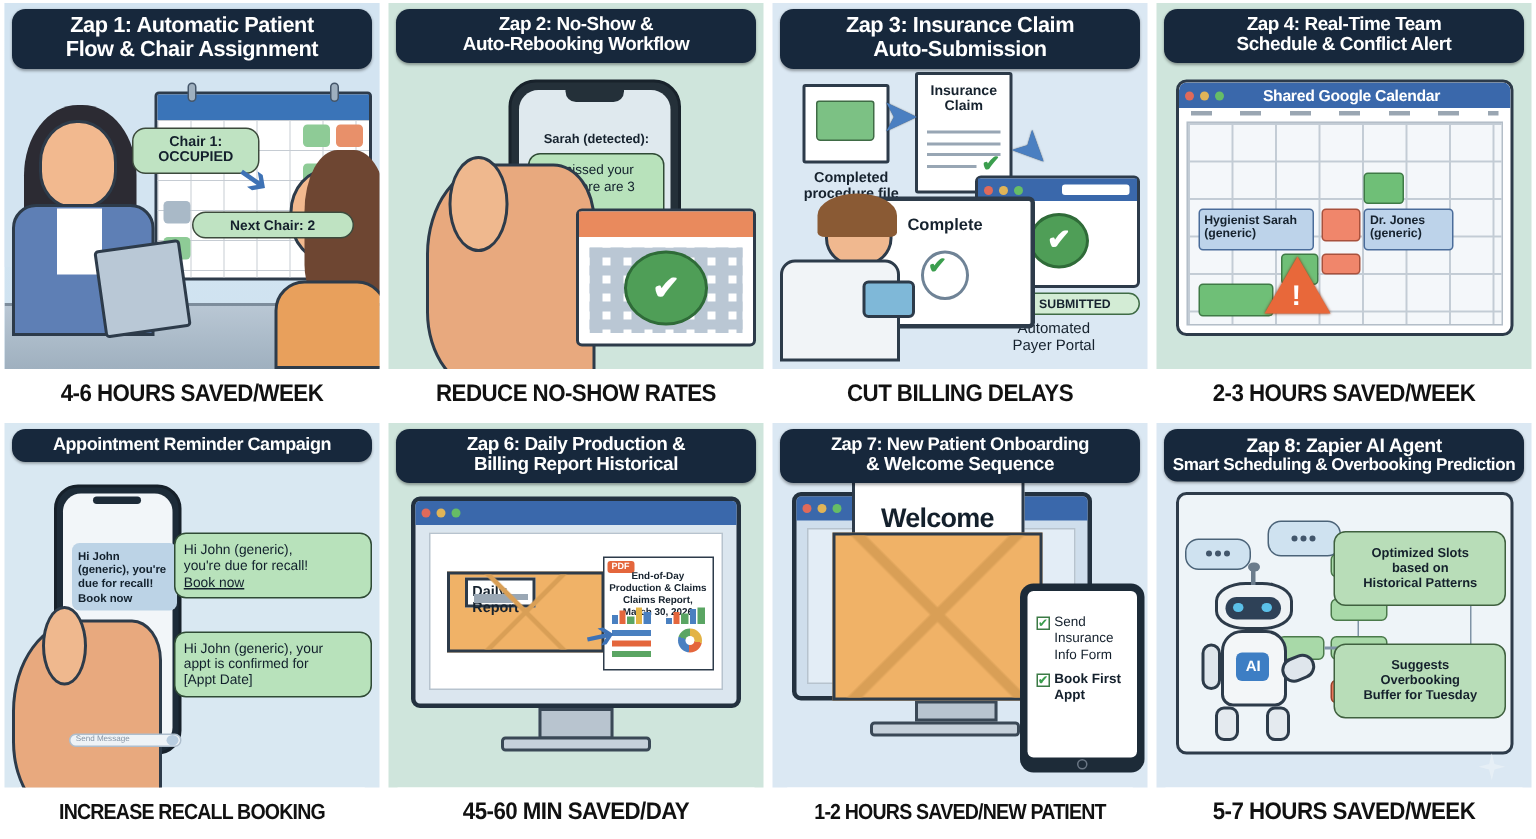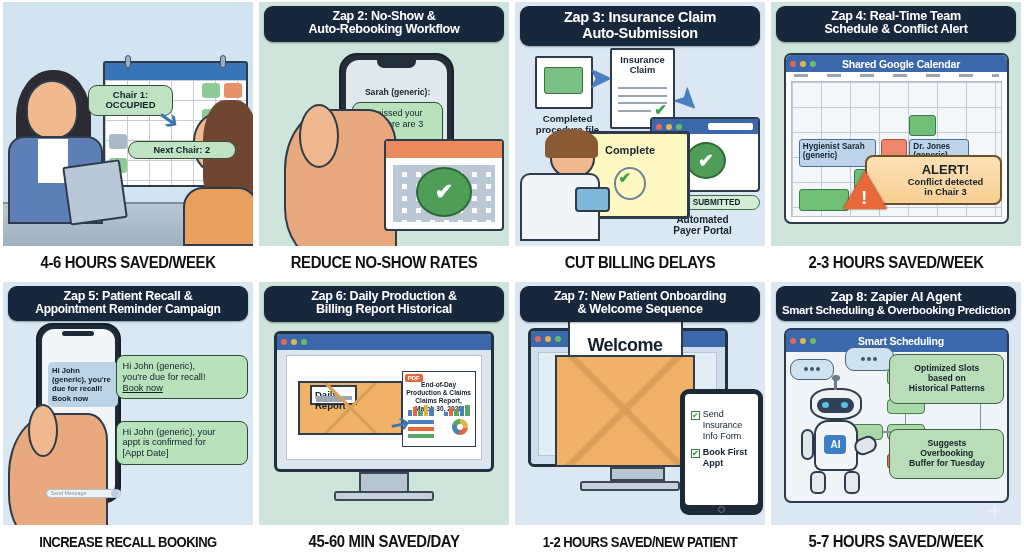--- a/index.html
+++ b/index.html
@@ -124,21 +124,21 @@
   .cal2 .top { position:absolute; left:0; right:0; top:0; height:20%; background:#e98a5d; }
 
   
   .p3 { background:#dbe8f3; }
   .doc3 { position:absolute; background:#fff; border:2px solid #2d3b4a; border-radius:2px; }
   .arrowblue { position:absolute; color:#4a7fc1; font-size:30px; line-height:1; z-index:15;
                text-shadow:0 0 1px #2d3b4a; }
   .portal3 { position:absolute; right:2%; top:47%; width:44%; height:31%;
              background:#fff; border:2px solid #2d3b4a; border-radius:4px; }
   .monitor3 { position:absolute; left:22%; bottom:11%; width:48%; height:36%;
-              background:#fef9c3; border:3px solid #2d3b4a; border-radius:4px; }
+              background:#ffffff; border:3px solid #2d3b4a; border-radius:4px; }
 
   
   .p4 { background:#cfe5dc; }
   .calwin { position:absolute; left:5%; top:21%; width:90%; height:70%;
             background:#fff; border:2px solid #2d3b4a; border-radius:7px; overflow:hidden; }
   .calwin .grid {
       position:absolute; left:5px; right:5px; top:26px; bottom:5px;
       background:#f4f7fa;
       background-image:linear-gradient(to right,#c3ccd5 1px,transparent 1px),
                        linear-gradient(to bottom,#c3ccd5 1px,transparent 1px);
@@ -266,30 +266,34 @@
       <div class="abs" style="left:9%;top:32%;width:21%;height:24%;background:#f2b98f;border:2px solid #2d3b4a;border-radius:48% 48% 42% 42%;z-index:10;"></div>
       <div class="abs" style="left:5%;top:28%;width:30%;height:40%;background:#2c2b33;border-radius:48% 48% 30% 30%;z-index:9;"></div>
       <div class="abs" style="left:2%;top:55%;width:38%;height:36%;background:#5e7fb5;border:2px solid #2d3b4a;border-radius:16px 16px 0 0;z-index:11;"></div>
       <div class="abs" style="left:14%;top:56%;width:12%;height:18%;background:#fff;z-index:12;"></div>
       <div class="abs" style="left:25%;top:66%;width:23%;height:24%;background:#b9c8d6;border:2px solid #2d3b4a;border-radius:3px;transform:rotate(-8deg);z-index:14;"></div>
 
       <div class="abs" style="right:1%;top:45%;width:23%;height:26%;background:#f2b98f;border:2px solid #2d3b4a;border-radius:46%;z-index:10;"></div>
       <div class="abs" style="right:-2%;top:40%;width:22%;height:42%;background:#6e4632;border-radius:40% 40% 25% 25%;z-index:11;"></div>
       <div class="abs" style="right:-2%;top:76%;width:30%;height:24%;background:#e8a05c;border:2px solid #2d3b4a;border-radius:20px 20px 0 0;z-index:12;"></div>
 
+      <div class="banner">
+        <span class="l1">Zap 1: Automatic Patient</span>
+        <span class="l2">Flow &amp; Chair Assignment</span>
+      </div>
     </div>
     <div class="caption">4-6 HOURS SAVED/WEEK</div>
   </div>
 
   <div class="panel">
     <div class="art p2">
       <div class="phone2">
         <div class="screen"></div>
         <div class="notch"></div>
-        <div class="abs" style="left:18%;top:19%;width:66%;text-align:center;font-size:8.6px;font-weight:bold;color:#16222e;z-index:5;">Sarah (generic):</div>
+        <div class="abs" style="left:18%;top:19%;width:66%;text-align:center;font-size:8.6px;font-weight:bold;color:#16222e;z-index:5;">Sarah (detected):</div>
         <div class="abs" style="left:10%;top:28%;width:82%;background:#b8e2bb;border:1.6px solid #2f4a35;border-radius:8px;padding:5px 5px;font-size:9px;line-height:1.22;color:#12202c;z-index:6;">
           <span>We missed your</span><br>
           <span>appt! Here are 3 slots</span><br>
           <span>this week to rebook</span>
         </div>
       </div>
       <div class="hand2"></div>
       <div class="thumb2"></div>
       <div class="cal2">
         <div class="top"></div>
@@ -335,21 +339,21 @@
       <div class="portal3">
         <div class="abs" style="left:0;right:0;top:0;height:22%;background:#3a68ab;display:flex;align-items:center;">
           <span class="dot d1"></span>
           <span class="dot d2"></span>
           <span class="dot d3"></span>
           <span class="abs" style="right:5%;top:28%;width:42%;height:42%;background:#fff;border-radius:2px;"></span>
         </div>
         <div class="abs" style="left:32%;top:32%;width:38%;height:52%;border-radius:50%;background:#4f9e57;border:2px solid #2f6b38;display:flex;align-items:center;justify-content:center;color:#fff;font-size:19px;font-weight:bold;line-height:1;">✔</div>
       </div>
       <div class="abs" style="right:2%;top:79%;width:46%;background:#d3ecd5;border:1.6px solid #3f6b45;border-radius:9px;text-align:center;font-size:8.2px;font-weight:bold;color:#16222e;padding:2px 0;">CLAIM SUBMITTED</div>
-      <div class="abs" style="right:2%;top:87%;width:46%;text-align:center;font-size:10px;font-weight:bold;color:#16222e;line-height:1.1;">
+      <div class="abs" style="right:2%;top:87%;width:46%;text-align:center;font-size:10px;font-weight:normal;color:#16222e;line-height:1.1;">
         <span>Automated</span><br>
         <span>Payer Portal</span>
       </div>
 
       <div class="monitor3">
         <div class="abs" style="left:0;right:0;top:12%;text-align:center;font-size:11px;font-weight:bold;color:#16222e;">Complete</div>
         <div class="abs" style="left:36%;top:40%;width:28%;height:40%;border:2px solid #6f8396;border-radius:50%;"></div>
         <div class="abs" style="left:40%;top:44%;font-size:15px;color:#3b9e4e;font-weight:bold;line-height:1;">✔</div>
       </div>
       <div class="abs" style="left:14%;top:55%;width:18%;height:17%;background:#f0b88f;border:2px solid #2d3b4a;border-radius:46%;z-index:14;"></div>
@@ -385,29 +389,20 @@
         </div>
         <div class="blk" style="left:43%;top:50%;width:26px;height:22px;background:#f0866b;border:1px solid #a8513c;"></div>
         <div class="evt" style="left:56%;top:50%;width:27%;height:17%;">
           <span>Dr. Jones</span><br>
           <span>(generic)</span>
         </div>
         <div class="blk" style="left:31%;top:68%;width:25px;height:21px;background:#6fbf77;border:1px solid #3f7a46;"></div>
         <div class="blk" style="left:43%;top:68%;width:26px;height:14px;background:#f0866b;border:1px solid #a8513c;"></div>
         <div class="blk" style="left:6%;top:80%;width:50px;height:22px;background:#6fbf77;border:1px solid #3f7a46;"></div>
 
-        <div class="alertbox">
-          <div style="padding-left:18%;">
-            <div style="font-size:13px;font-weight:bold;color:#15212c;line-height:1.05;">ALERT!</div>
-            <div style="font-size:9.3px;font-weight:bold;color:#15212c;line-height:1.12;">
-              <span>Conflict detected</span><br>
-              <span>in Chair 3</span>
-            </div>
-          </div>
-        </div>
         <div class="tri"></div>
       </div>
       <div class="banner small">
         <span class="l1">Zap 4: Real-Time Team</span>
         <span class="l2">Schedule &amp; Conflict Alert</span>
       </div>
     </div>
     <div class="caption">2-3 HOURS SAVED/WEEK</div>
   </div>
 
@@ -434,21 +429,20 @@
         <u>Book now</u>
       </div>
       <div class="smsgreen" style="left:45%;top:57%;width:53%;">
         <span>Hi John (generic), your</span><br>
         <span>appt is confirmed for</span><br>
         <span>[Appt Date]</span>
       </div>
       <div class="hand5"></div>
       <div class="abs" style="left:10%;top:50%;width:12%;height:22%;background:#efb88e;border:2px solid #2d3b4a;border-radius:50%;z-index:26;"></div>
       <div class="banner small">
-        <span class="l1">Zap 5: Patient Recall &amp;</span>
         <span class="l2" style="font-size:12px;">Appointment Reminder Campaign</span>
       </div>
     </div>
     <div class="caption tight">INCREASE RECALL BOOKING</div>
   </div>
 
   <div class="panel">
     <div class="art p6">
       <div class="mon6">
         <div class="bar" style="display:flex;align-items:center;">
@@ -554,26 +548,20 @@
         <span class="l1" style="font-size:12.2px;">Zap 7: New Patient Onboarding</span>
         <span class="l2">&amp; Welcome Sequence</span>
       </div>
     </div>
     <div class="caption tight">1-2 HOURS SAVED/NEW PATIENT</div>
   </div>
 
   <div class="panel">
     <div class="art p8">
       <div class="win8">
-        <div class="bar" style="display:flex;align-items:center;">
-          <span class="dot d1"></span>
-          <span class="dot d2"></span>
-          <span class="dot d3"></span>
-          <span class="wintitle">Smart Scheduling</span>
-        </div>
 
         <div class="node8" style="left:46%;top:23%;width:17%;height:9%;"></div>
         <div class="node8" style="left:46%;top:40%;width:17%;height:9%;"></div>
         <div class="node8" style="left:46%;top:55%;width:17%;height:9%;"></div>
         <div class="node8 red" style="left:46%;top:72%;width:17%;height:9%;"></div>
         <div class="node8" style="left:30%;top:55%;width:14%;height:9%;"></div>
         <div class="abs" style="left:54%;top:32%;width:1.5px;height:8%;background:#7f93a6;"></div>
         <div class="abs" style="left:54%;top:49%;width:1.5px;height:6%;background:#7f93a6;"></div>
         <div class="abs" style="left:54%;top:64%;width:1.5px;height:8%;background:#7f93a6;"></div>
         <div class="abs" style="left:44%;top:59%;width:24%;height:1.5px;background:#7f93a6;"></div>

